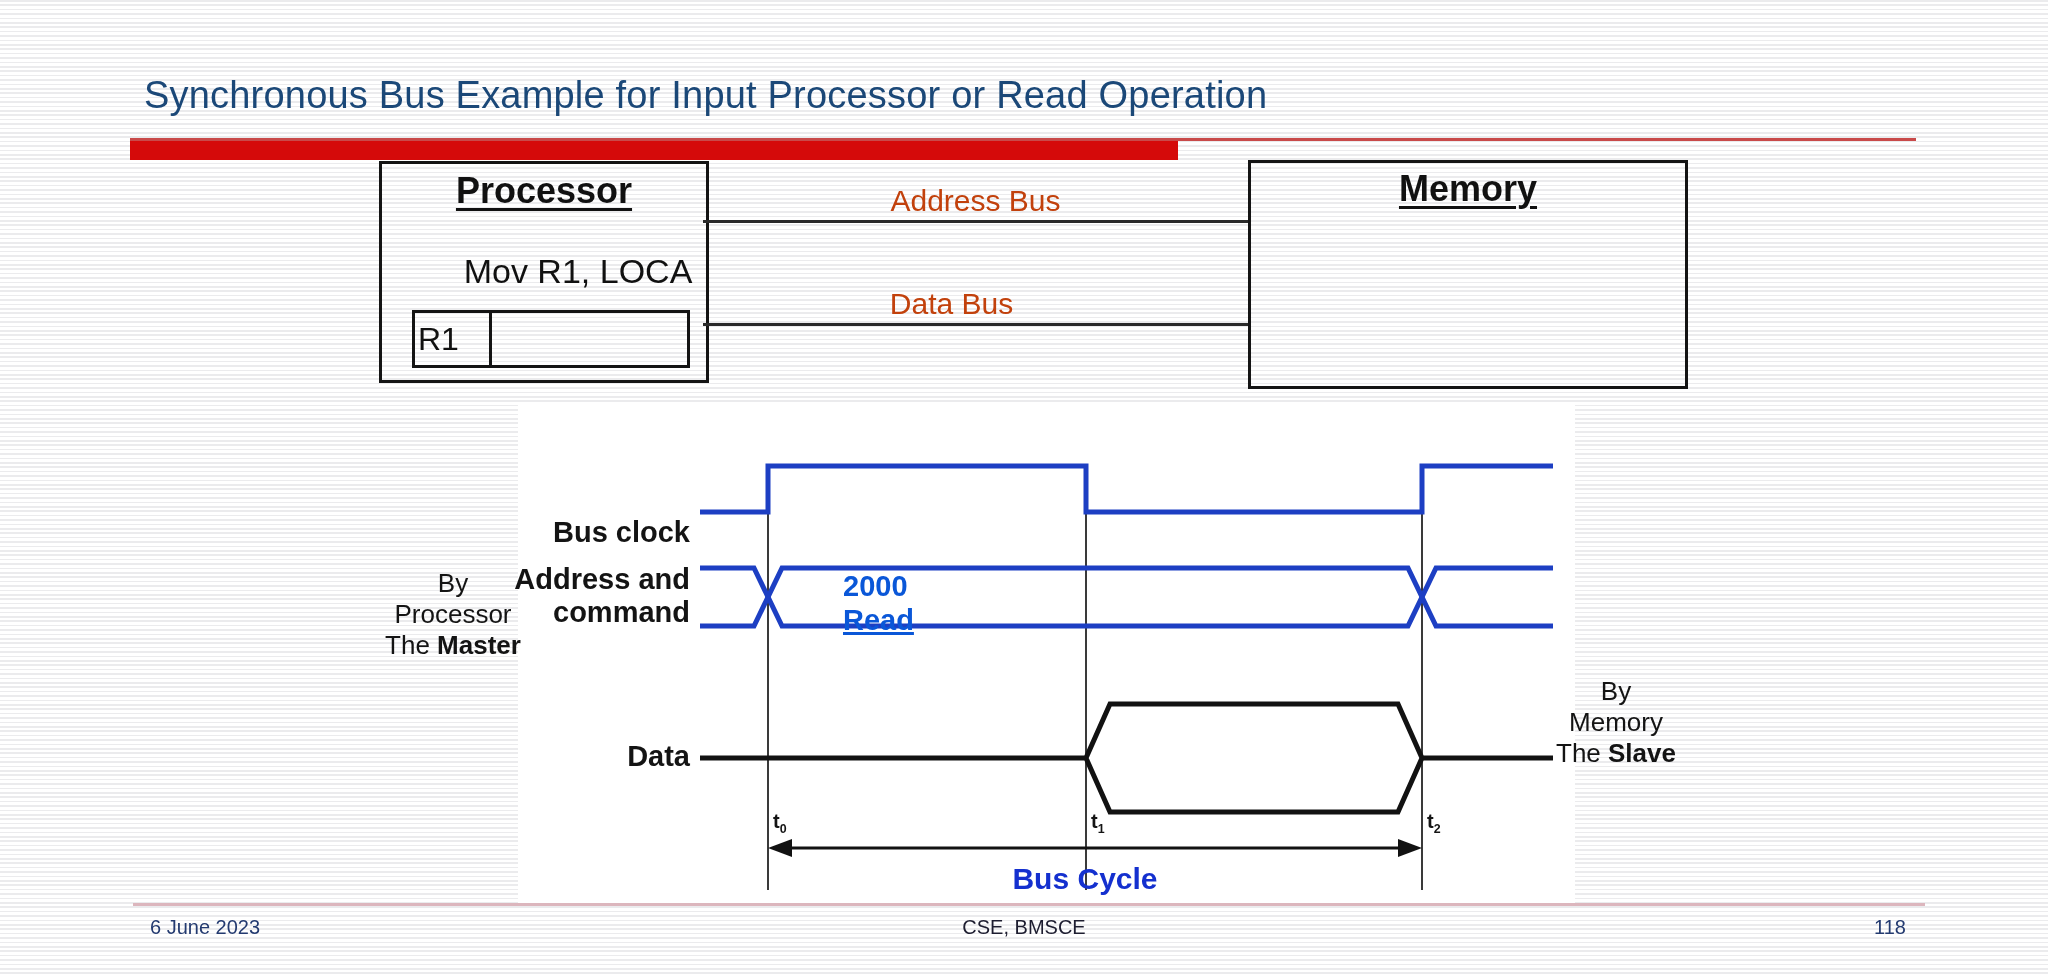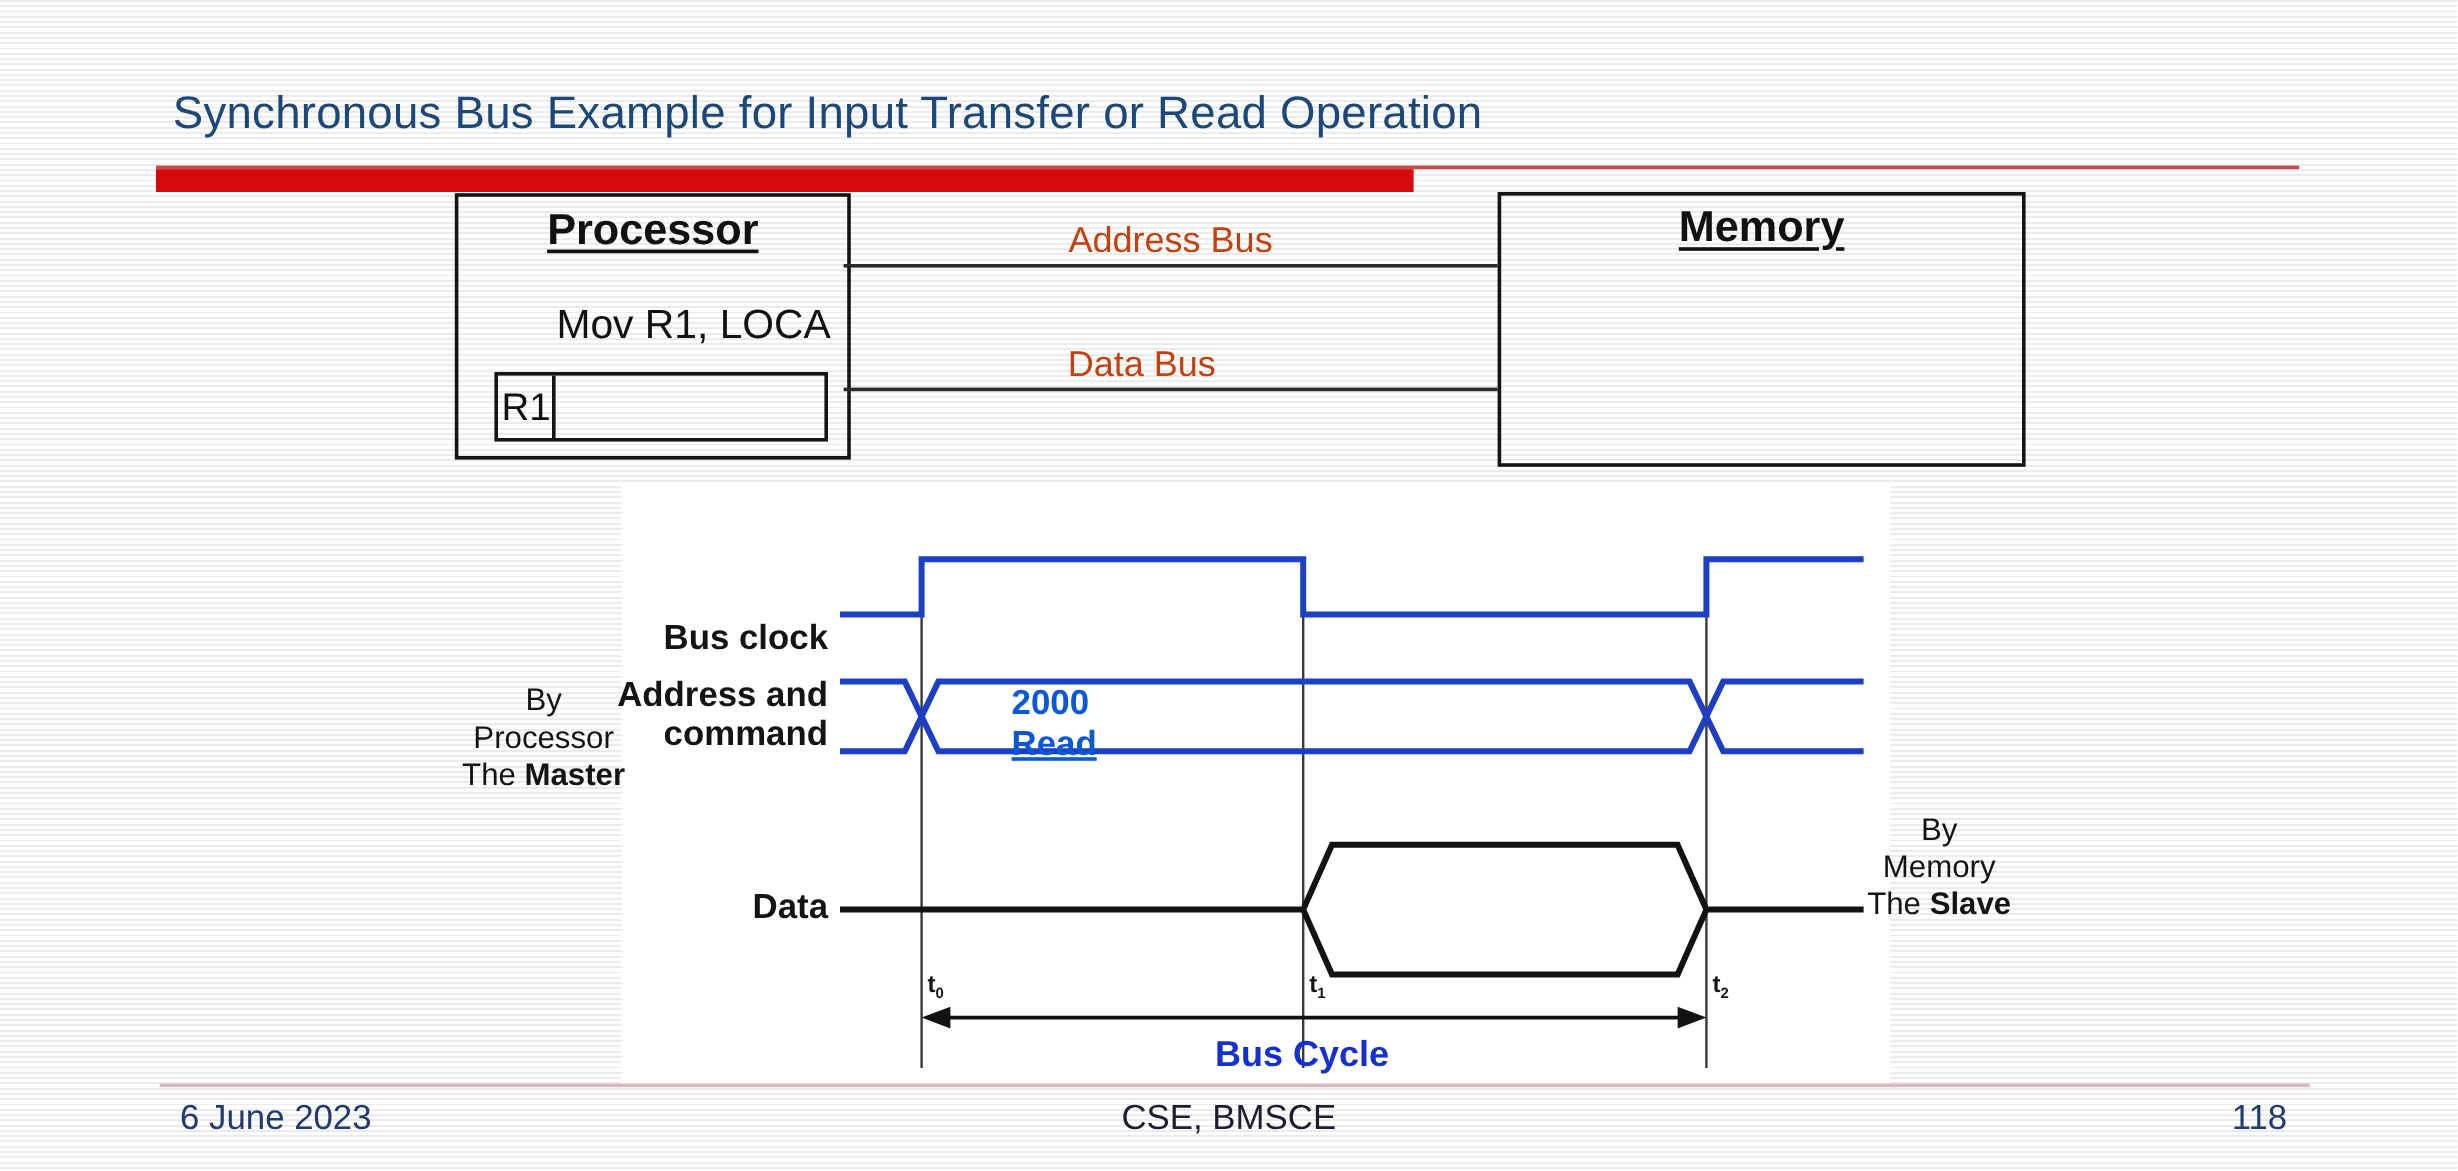--- a/index.html
+++ b/index.html
@@ -11,21 +11,21 @@
   .abs{position:absolute;}
   
   .slide-title{left:144px;top:74px;font-size:38px;font-weight:500;color:#1b4878;letter-spacing:0.2px;}
   .red-thin{left:130px;top:138px;width:1786px;height:3px;background:#c94a4a;}
   .red-bar{left:130px;top:141px;width:1048px;height:19px;background:#d50a0a;}
   
   .proc-box{left:379px;top:161px;width:324px;height:216px;border:3px solid #141414;}
   .box-title{width:100%;text-align:center;font-size:36px;font-weight:bold;text-decoration:underline;text-underline-offset:5px;text-decoration-thickness:3px;}
   .proc-instr{width:100%;text-align:center;top:88px;font-size:34px;padding-left:34px;}
   .reg-table{left:30px;top:146px;width:272px;height:52px;border:3px solid #141414;display:flex;}
-  .reg-cell1{width:48px;border-right:3px solid #141414;font-size:32px;display:flex;align-items:center;padding-left:3px;box-sizing:border-box;}
+  .reg-cell1{width:77px;border-right:3px solid #141414;font-size:32px;display:flex;align-items:center;padding-left:3px;box-sizing:border-box;}
   .reg-cell2{flex:1;}
   
   .bus-line{height:3px;background:#2a2a2a;}
   .bus-label{font-size:30px;text-align:center;color:#c2410c;}
   
   .mem-box{left:1248px;top:160px;width:434px;height:223px;border:3px solid #141414;}
   .mem-table{position:absolute;left:14px;top:61px;width:402px;height:127px;border-collapse:collapse;table-layout:fixed;}
   .mem-table td{border:3px solid #141414;font-size:30px;padding:2px 6px 2px 10px;vertical-align:top;line-height:34px;}
   .mem-hdr-row td{height:68px;}
   .mem-data-row td{height:46px;vertical-align:middle;}
@@ -34,27 +34,27 @@
   
   .wave-panel{left:518px;top:404px;width:1057px;height:499px;background:#ffffff;}
   .sig-label{font-size:29px;font-weight:bold;color:#141414;text-align:right;line-height:33px;}
   .blue-val{font-size:29px;font-weight:bold;color:#0a57d8;}
   .t-label{font-size:20px;font-weight:bold;color:#141414;}
   .t-label sub{font-size:0.62em;}
   .bus-cycle{font-size:30px;font-weight:bold;color:#1430cf;text-align:center;}
   .side-note{font-size:26px;line-height:31px;text-align:center;color:#141414;}
   
   .footer-line{left:133px;top:903px;width:1792px;height:3px;background:#dcb6bd;}
-  .footer-text{top:916px;font-size:29px;color:#233a70;}
+  .footer-text{top:916px;font-size:20px;color:#233a70;}
   .footer-center{left:0;width:2048px;text-align:center;color:#1d1d30;}
 </style>
 </head>
 <body>
 
-<div class="abs slide-title">Synchronous Bus Example for Input Transfer or Read Operation</div>
+<div class="abs slide-title">Synchronous Bus Example for Input Processor or Read Operation</div>
 <div class="abs red-thin"></div>
 <div class="abs red-bar"></div>
 
 <div class="abs proc-box">
   <div class="abs box-title" style="top:6px;">Processor</div>
   <div class="abs proc-instr">Mov R1, LOCA</div>
   <div class="abs reg-table">
     <div class="reg-cell1">R1</div>
     <div class="reg-cell2"></div>
   </div>

